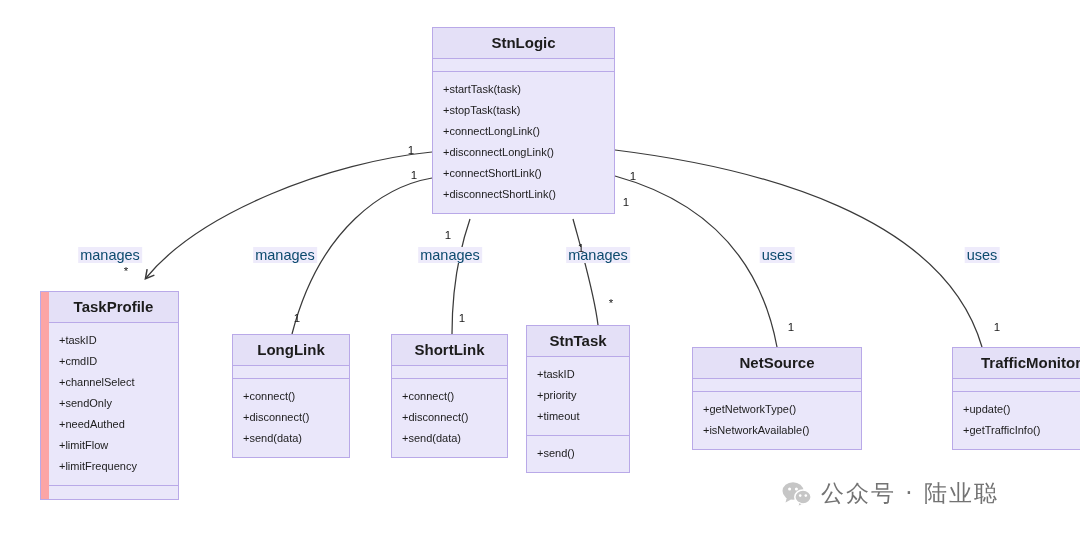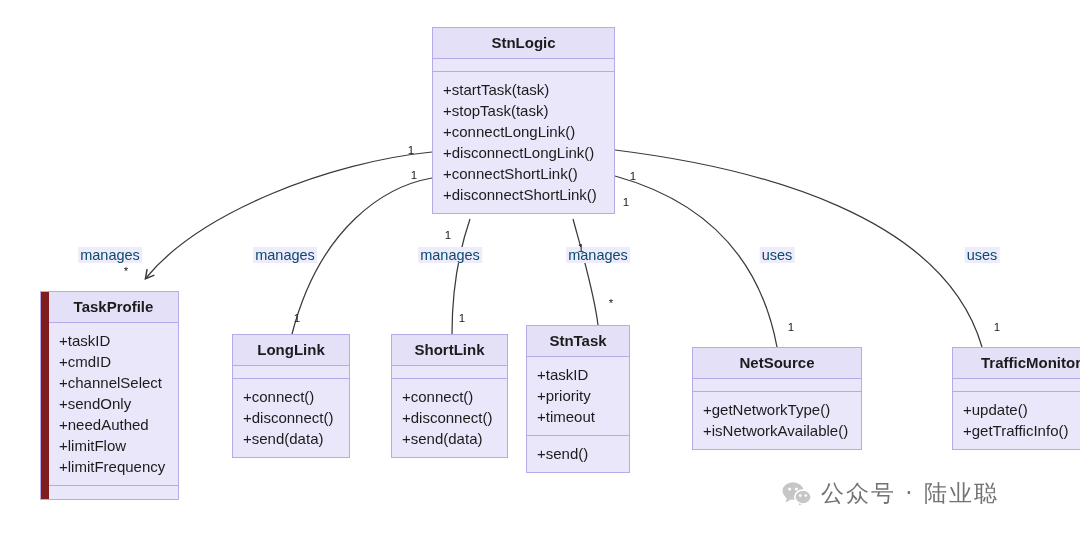--- a/index.html
+++ b/index.html
@@ -25,21 +25,21 @@
     width: 1080px;
     height: 537px;
     pointer-events: none;
   }
 
   
   .uml-class {
     position: absolute;
     box-sizing: border-box;
     border: 1.4px solid #b9a9e8;
-    background: #7f1d1d;
+    background: #fca5a5;
     z-index: 3;
   }
   .uml-title {
     box-sizing: border-box;
     text-align: center;
     font-weight: bold;
     font-size: 15px;
     color: #1c1c1c;
     padding: 6px 8px 7px 8px;
     border-bottom: 1.4px solid #b9a9e8;
@@ -53,21 +53,21 @@
     background: #eae7fa;
   }
   .uml-compartment.last {
     border-bottom: none;
   }
   .uml-compartment.empty {
     padding: 0;
     height: 13px;
   }
   .uml-member {
-    font-size: 15px;
+    font-size: 11px;
     line-height: 21px;
     color: #1c1c1c;
     white-space: nowrap;
   }
 
   
   .edge-label {
     position: absolute;
     font-size: 14.5px;
     color: #0c4a6e;

